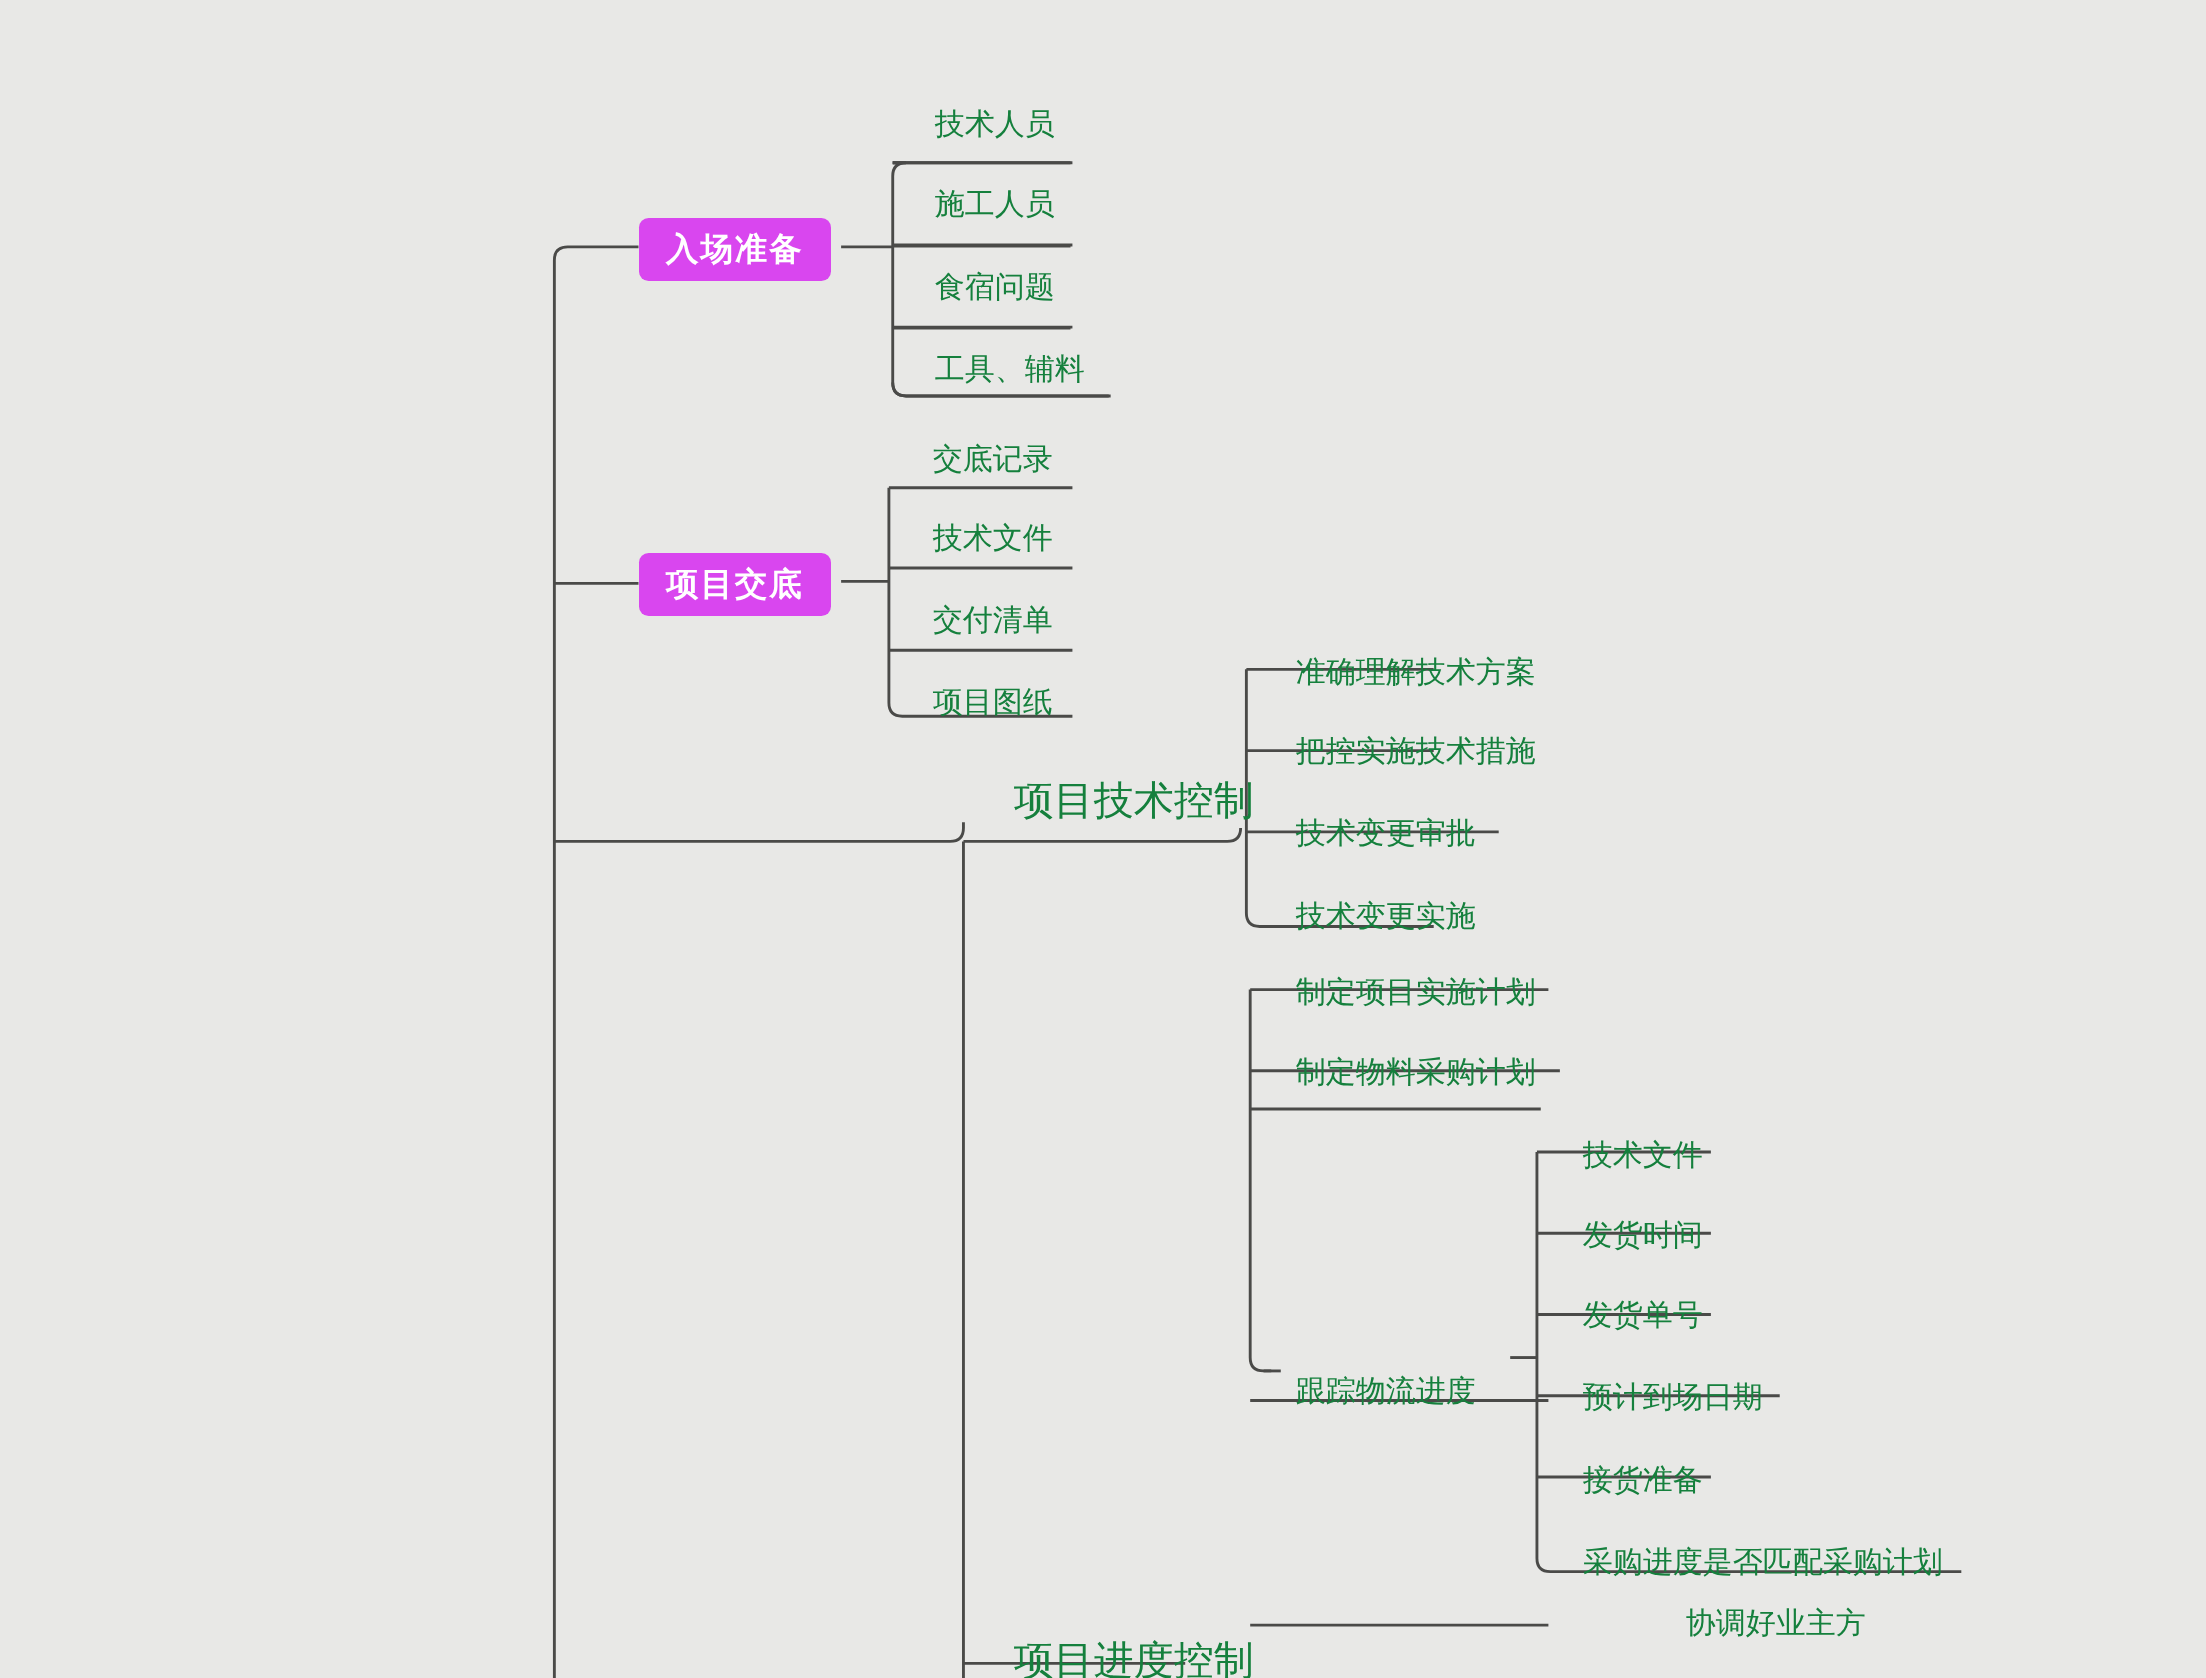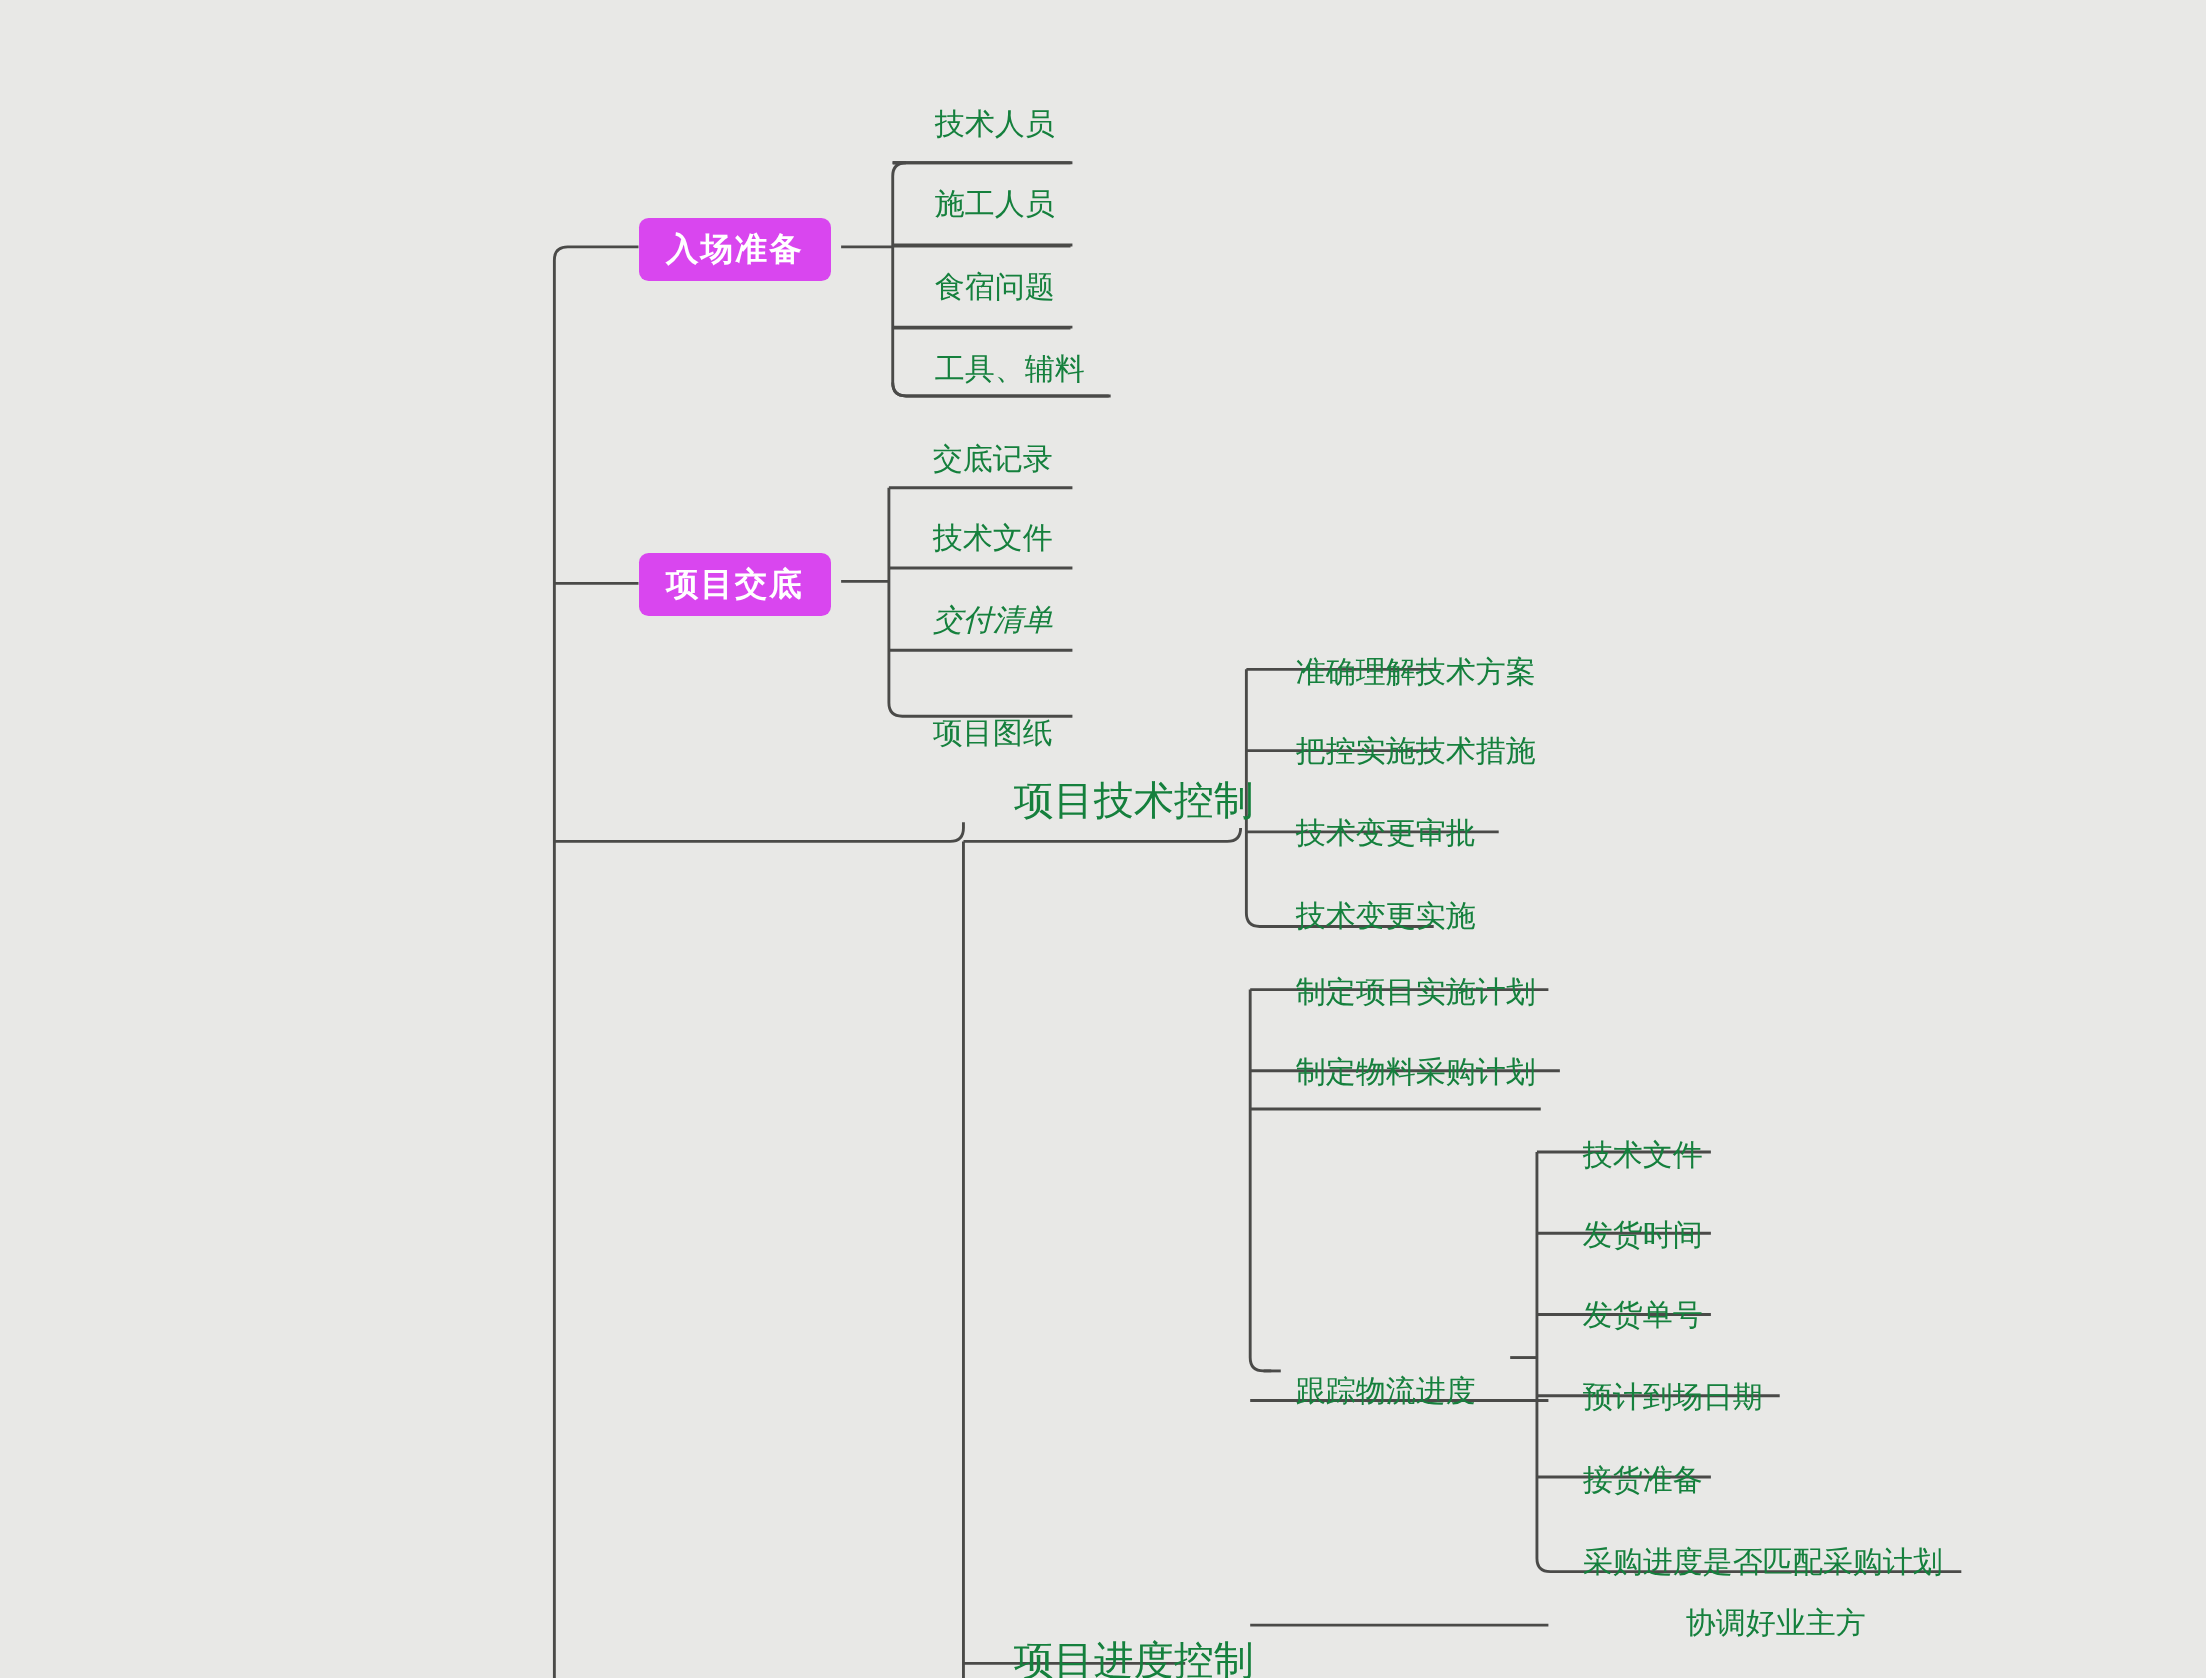--- a/index.html
+++ b/index.html
@@ -128,24 +128,24 @@
 
   <div class="node dark" style="left:639px; top:553px;">
     <span>项目交底</span>
   </div>
   <div class="node plain" style="left:927px; top:440px;">
     <span>交底记录</span>
   </div>
   <div class="node plain" style="left:927px; top:519px;">
     <span>技术文件</span>
   </div>
-  <div class="node plain" style="left:927px; top:601px;font-style:italic;">
+  <div class="node plain" style="left:927px; top:601px;">
     <span>交付清单</span>
   </div>
-  <div class="node plain" style="left:927px; top:714px;">
+  <div class="node plain" style="left:927px; top:683px;">
     <span>项目图纸</span>
   </div>
 
   <div class="node plain big" style="left:1008px; top:776px;">
     <span>项目技术控制</span>
   </div>
   <div class="node plain" style="left:1290px; top:653px;">
     <span>准确理解技术方案</span>
   </div>
   <div class="node plain" style="left:1290px; top:732px;">

